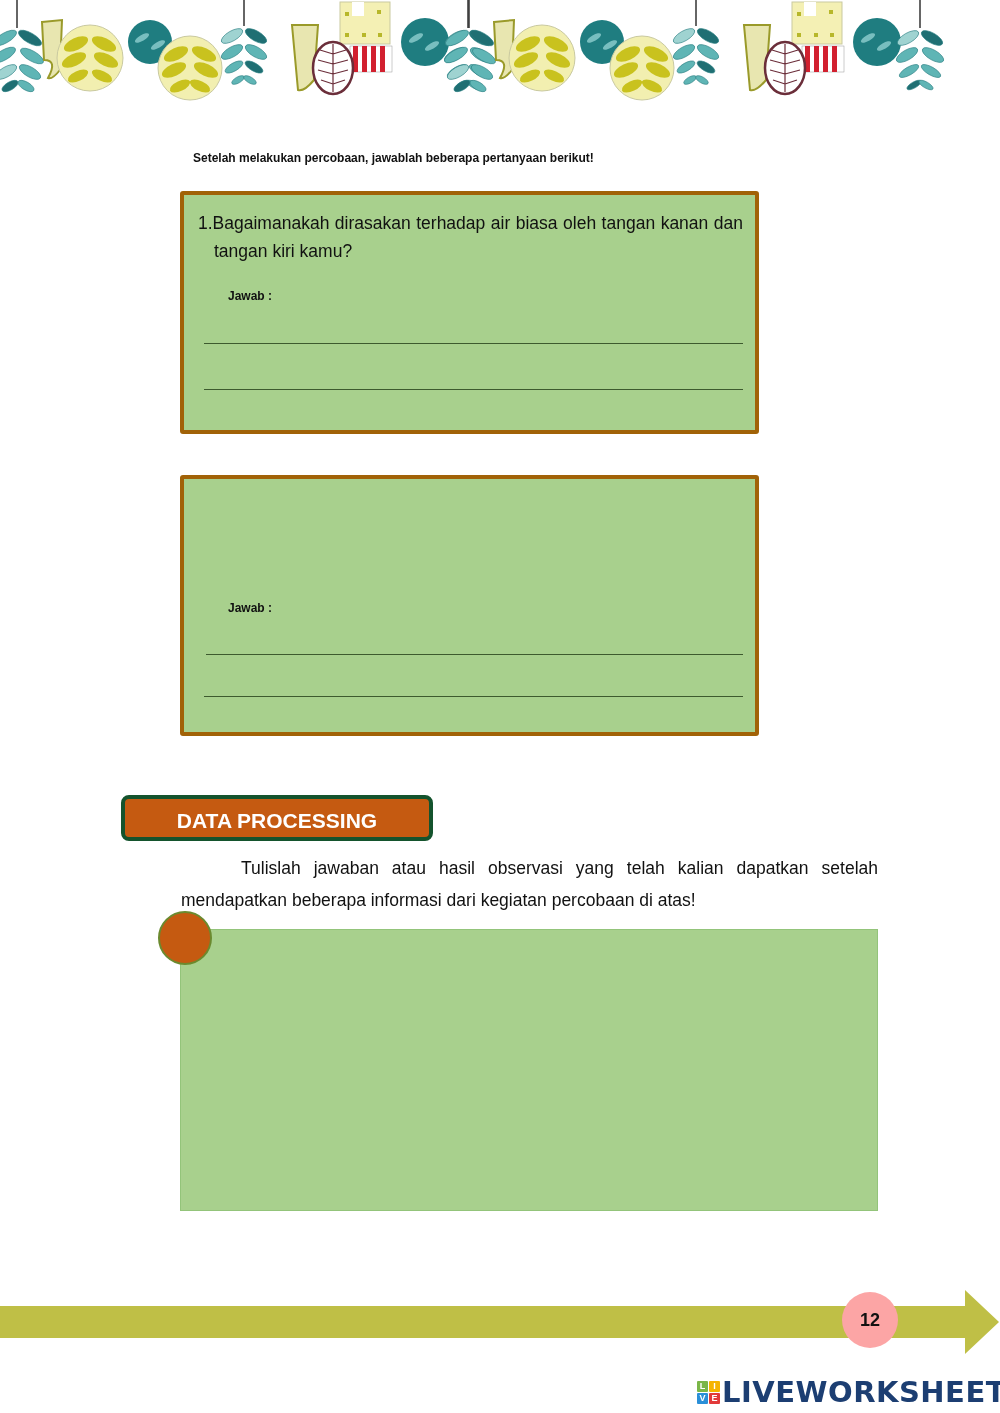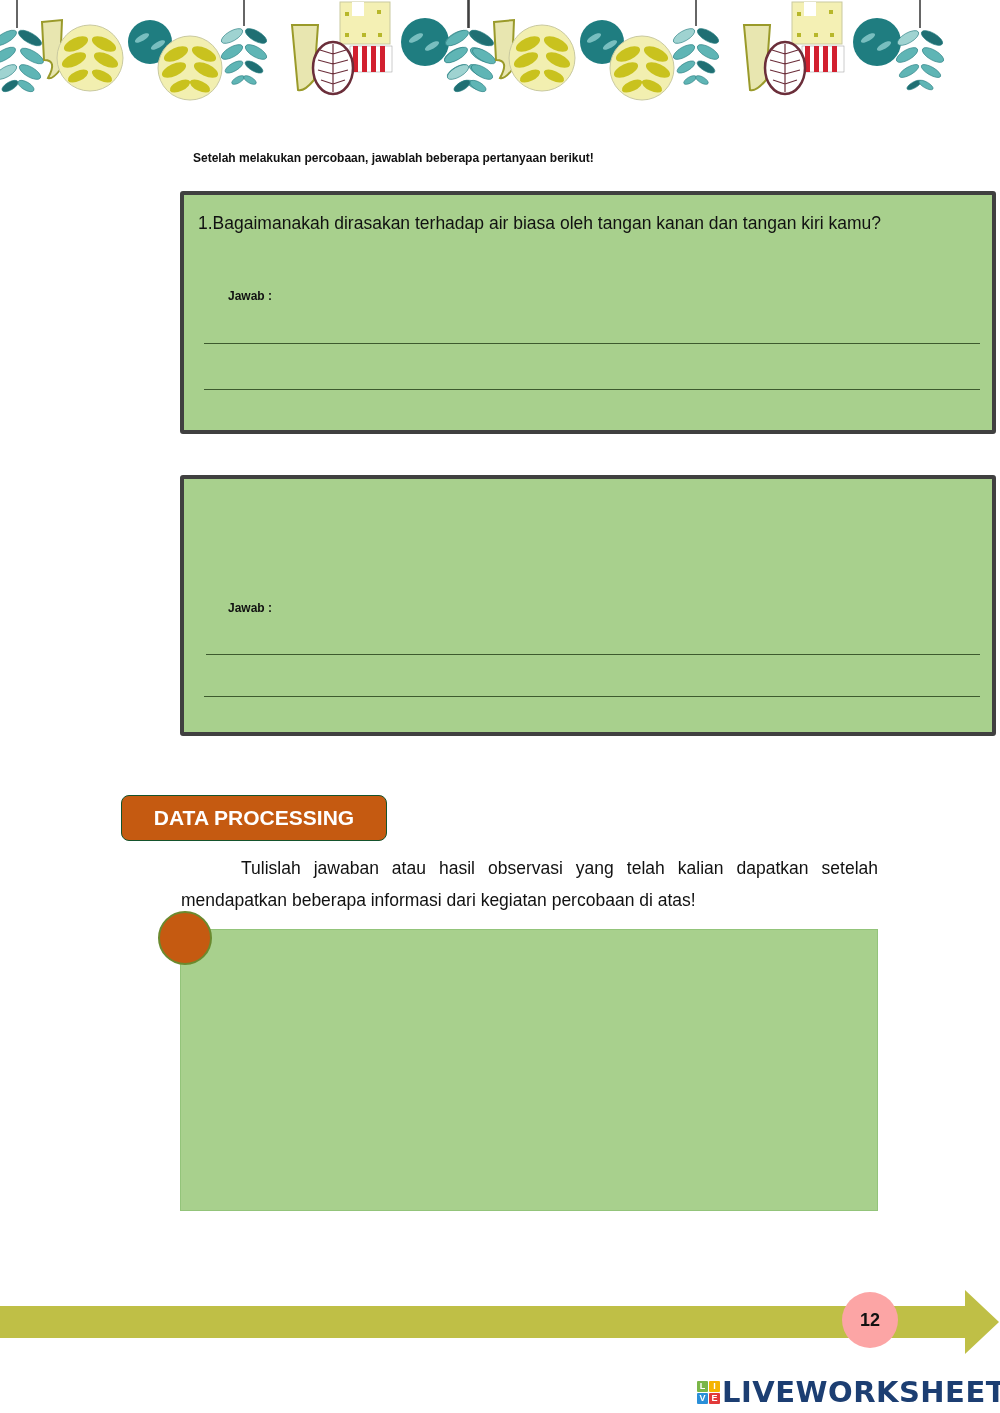--- a/index.html
+++ b/index.html
@@ -1,23 +1,23 @@
 <!DOCTYPE html>
 <html><head>
 <meta charset="utf-8">
 <style>
   html, body { margin:0; padding:0; }
   body { width:1000px; height:1413px; background:#ffffff; position:relative; overflow:hidden; font-family:"Liberation Sans", sans-serif; color:#111; }
   .banner { position:absolute; left:0; top:0; width:1000px; height:110px; }
   .instruction { position:absolute; left:193px; top:151px; font-size:12px; font-weight:bold; }
-  .qbox { position:absolute; left:180px; width:816px; background:#a8d08d; border:4px solid #404040; border-radius:3px; box-sizing:border-box; }
+  .qbox { position:absolute; left:180px; width:579px; background:#a8d08d; border:4px solid #a16207; border-radius:3px; box-sizing:border-box; }
   .qbox .qtext { position:absolute; left:14px; right:12px; top:14px; font-size:17.5px; line-height:28px; text-align:justify; }
   .qbox .jawab { position:absolute; left:44px; font-size:12px; font-weight:bold; }
   .qbox .line { position:absolute; left:20px; right:12px; height:0; border-top:1.5px solid #3d5a2e; }
-  .section-tag { position:absolute; left:121px; top:795px; width:266px; height:46px; background:#c55a11; border-radius:8px; border:1px solid #14532d; box-sizing:border-box; color:#fff; font-weight:bold; font-size:21px; line-height:44px; text-align:center; }
+  .section-tag { position:absolute; left:121px; top:795px; width:312px; height:46px; background:#c55a11; border-radius:8px; border:4px solid #14532d; box-sizing:border-box; color:#fff; font-weight:bold; font-size:21px; line-height:44px; text-align:center; }
   .para { position:absolute; left:181px; top:852px; width:697px; font-size:17.5px; line-height:32px; text-align:justify; text-indent:60px; }
   .answer-area { position:absolute; left:180px; top:929px; width:698px; height:282px; background:#a8d08d; border:1px solid #93c47a; box-sizing:border-box; }
   .dot { position:absolute; left:158px; top:911px; width:54px; height:54px; border-radius:50%; background:#c55a11; border:2px solid #6b8a2f; box-sizing:border-box; }
   .footer-bar { position:absolute; left:0; top:1306px; width:970px; height:32px; background:#bfbf46; }
   .arrow-head { position:absolute; left:965px; top:1290px; width:0; height:0; border-top:32px solid transparent; border-bottom:32px solid transparent; border-left:34px solid #bfbf46; }
   .page-num { position:absolute; left:842px; top:1292px; width:56px; height:56px; border-radius:50%; background:#fca5a5; color:#111; font-weight:bold; font-size:18px; text-align:center; line-height:56px; }
   .lw-logo { position:absolute; left:697px; top:1376px; height:32px; display:flex; align-items:center; }
   .lw-icon { display:grid; grid-template-columns:11px 11px; grid-template-rows:11px 11px; gap:1px; margin-right:2px; }
   .lw-icon span { font-size:9px; font-weight:bold; color:#fff; text-align:center; line-height:11px; border-radius:1px; }
   .lw-text { font-size:29px; font-weight:bold; color:#1c3e72; letter-spacing:0.5px; font-family:"DejaVu Sans", sans-serif; }

